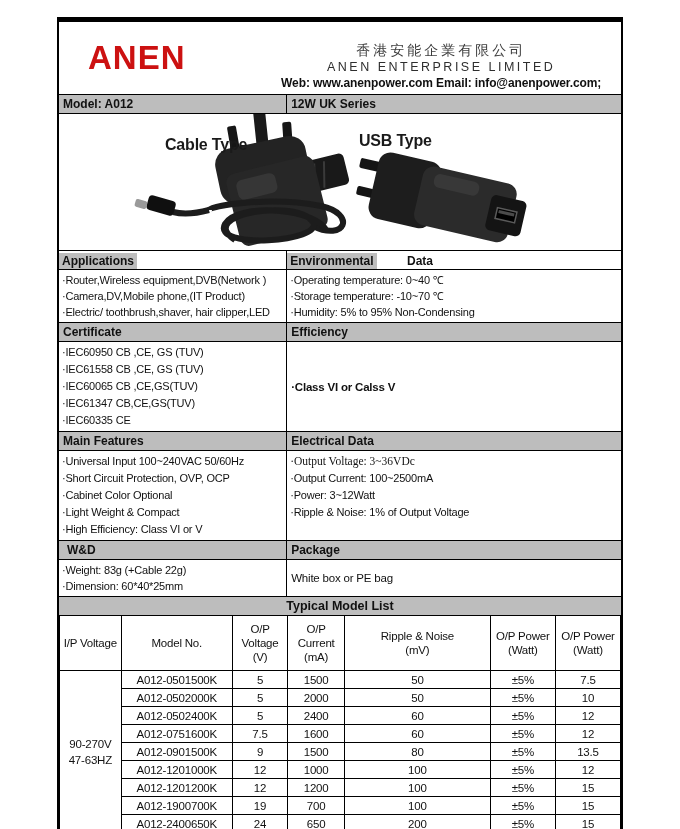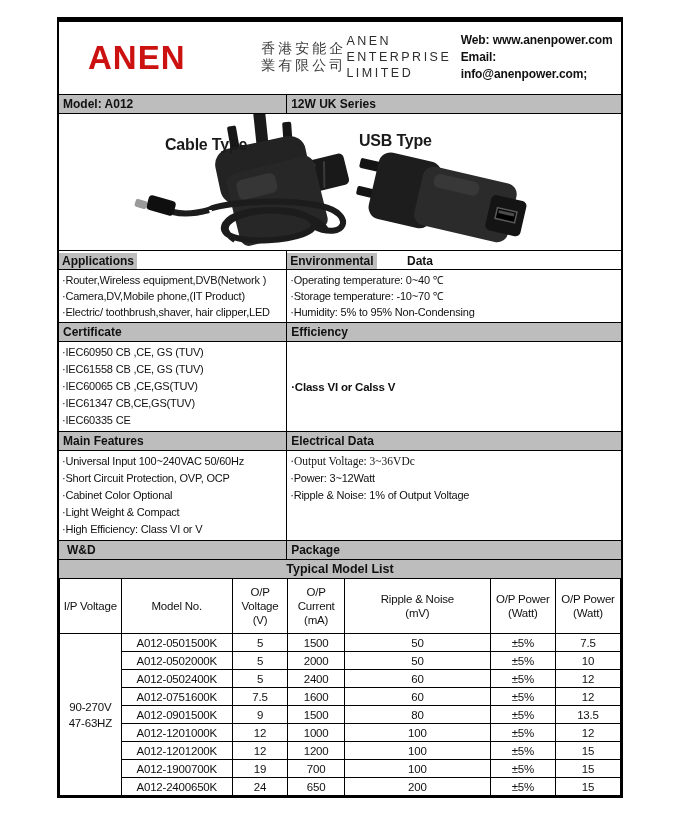--- a/index.html
+++ b/index.html
@@ -10,21 +10,21 @@
   }
   .doc{
     position:absolute;left:57px;top:17px;width:566px;
     border:2px solid #000;border-top:5px solid #000;box-sizing:border-box;
     background:#fff;
   }
   
   .hdr{height:72px;display:flex;align-items:stretch;}
   .logo-wrap{width:36%;display:flex;align-items:center;padding-left:20px;box-sizing:border-box;}
   .logo{font-size:33px;font-weight:800;color:#cc1111;letter-spacing:1px;font-family:"Liberation Sans",sans-serif;margin-left:9px;}
-  .co-wrap{flex:1;display:flex;flex-direction:row;justify-content:flex-end;align-items:center;padding-bottom:2px;}
+  .co-wrap{flex:1;display:flex;flex-direction:column;justify-content:flex-end;align-items:center;padding-bottom:2px;}
   .co-cn{font-size:14px;color:#3c3c3c;letter-spacing:3px;line-height:17px;}
   .co-en{font-size:12.5px;color:#2e2e2e;letter-spacing:2.5px;line-height:16px;}
   .co-web{font-size:12px;color:#101010;font-weight:600;line-height:17px;letter-spacing:-0.1px;}
   
   .split{display:flex;border-top:1px solid #000;}
   .cl{width:40.6%;border-right:1px solid #000;box-sizing:border-box;}
   .cr{flex:1;box-sizing:border-box;}
   .bar{background:#bdbdbd;}
   .bar .cl,.bar .cr{font-weight:bold;font-size:12px;padding:2px 4px;}
   .hl{background:#bdbdbd;font-weight:bold;font-size:12px;padding:1px 3px;display:inline-block;}
@@ -154,28 +154,36 @@
   <div class="split">
     <div class="cl content tall">
       <div>·Universal Input 100~240VAC 50/60Hz</div>
       <div>·Short Circuit Protection, OVP, OCP</div>
       <div>·Cabinet Color Optional</div>
       <div>·Light Weight &amp; Compact</div>
       <div>·High Efficiency: Class VI or V</div>
     </div>
     <div class="cr content tall">
       <div class="serif">·Output Voltage: 3~36VDc</div>
+      <div>·Output Current: 100~2500mA</div>
       <div>·Power: 3~12Watt</div>
       <div>·Ripple &amp; Noise: 1% of Output Voltage</div>
     </div>
   </div>
 
   <div class="split bar">
     <div class="cl" style="padding-left:8px;">W&amp;D</div>
     <div class="cr">Package</div>
+  </div>
+  <div class="split">
+    <div class="cl content">
+      <div>·Weight: 83g (+Cable 22g)</div>
+      <div>·Dimension: 60*40*25mm</div>
+    </div>
+    <div class="cr vcenter">White box or PE bag</div>
   </div>
 
   <div class="tml">Typical Model List</div>
 
   <table class="models">
     <colgroup>
       <col style="width:11%">
         <col style="width:19.8%">
         <col style="width:9.9%">
       <col style="width:10.1%">

